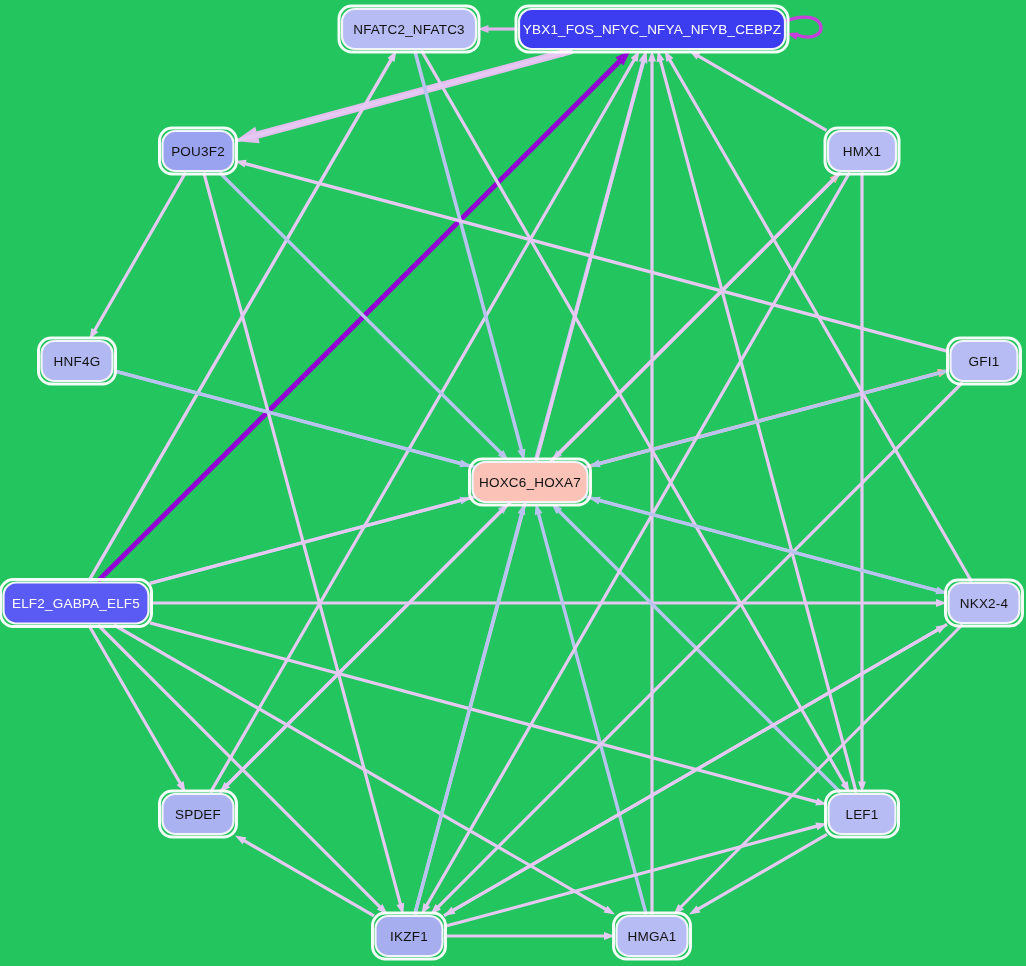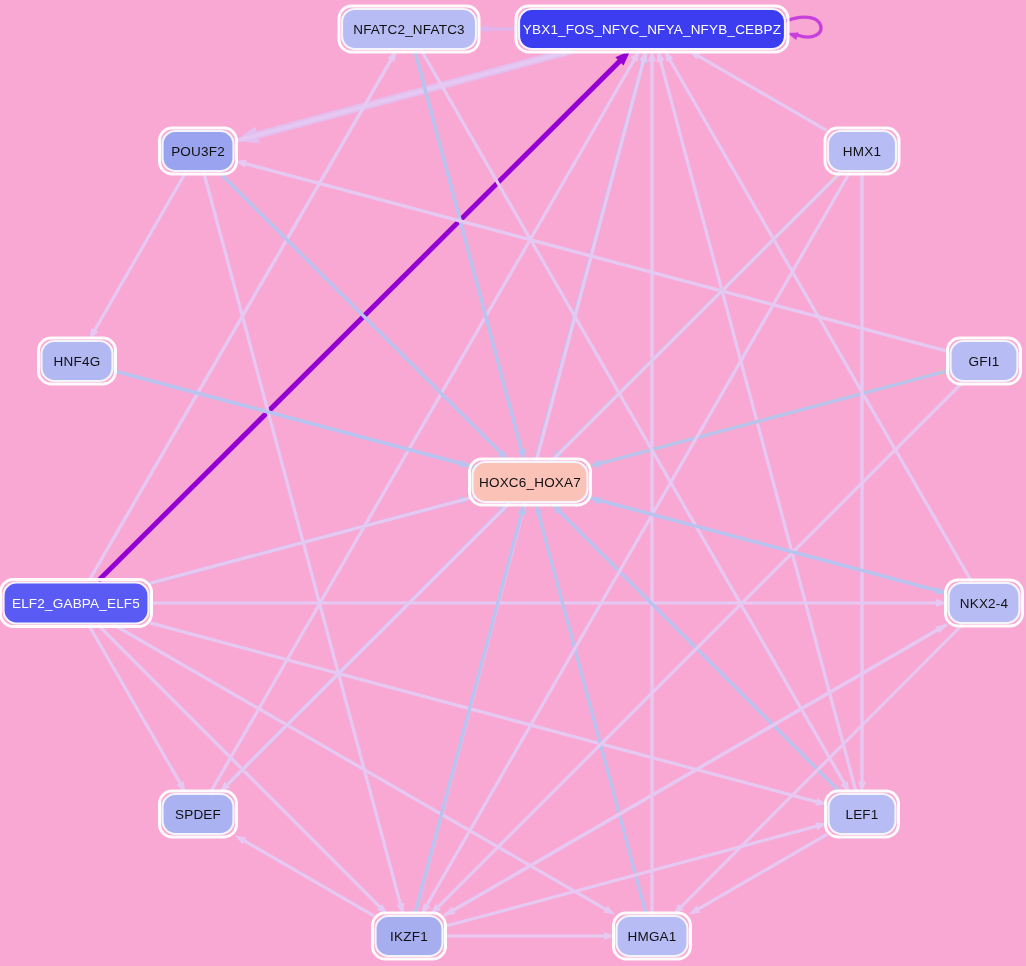--- a/index.html
+++ b/index.html
@@ -10,21 +10,21 @@
   body {
     width: 1026px;
     height: 966px;
     font-family: "Liberation Sans", sans-serif;
     overflow: hidden;
   }
   #graph-root {
     position: relative;
     width: 1026px;
     height: 966px;
-    background: #f9a8d4;
+    background: #22c55e;
   }
   svg#network {
     display: block;
     width: 1026px;
     height: 966px;
   }
   .node-rect {
     stroke: #f4f4fb;
     stroke-width: 2.2;
   }

